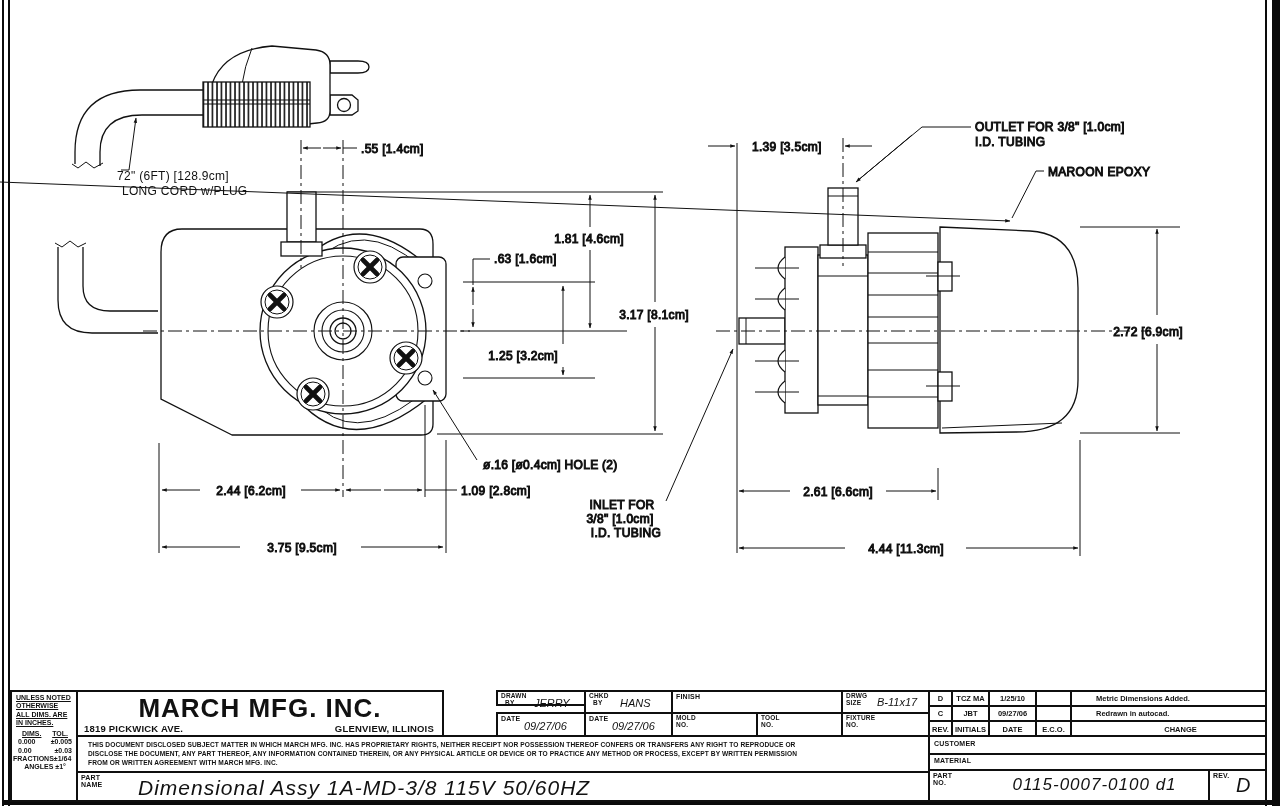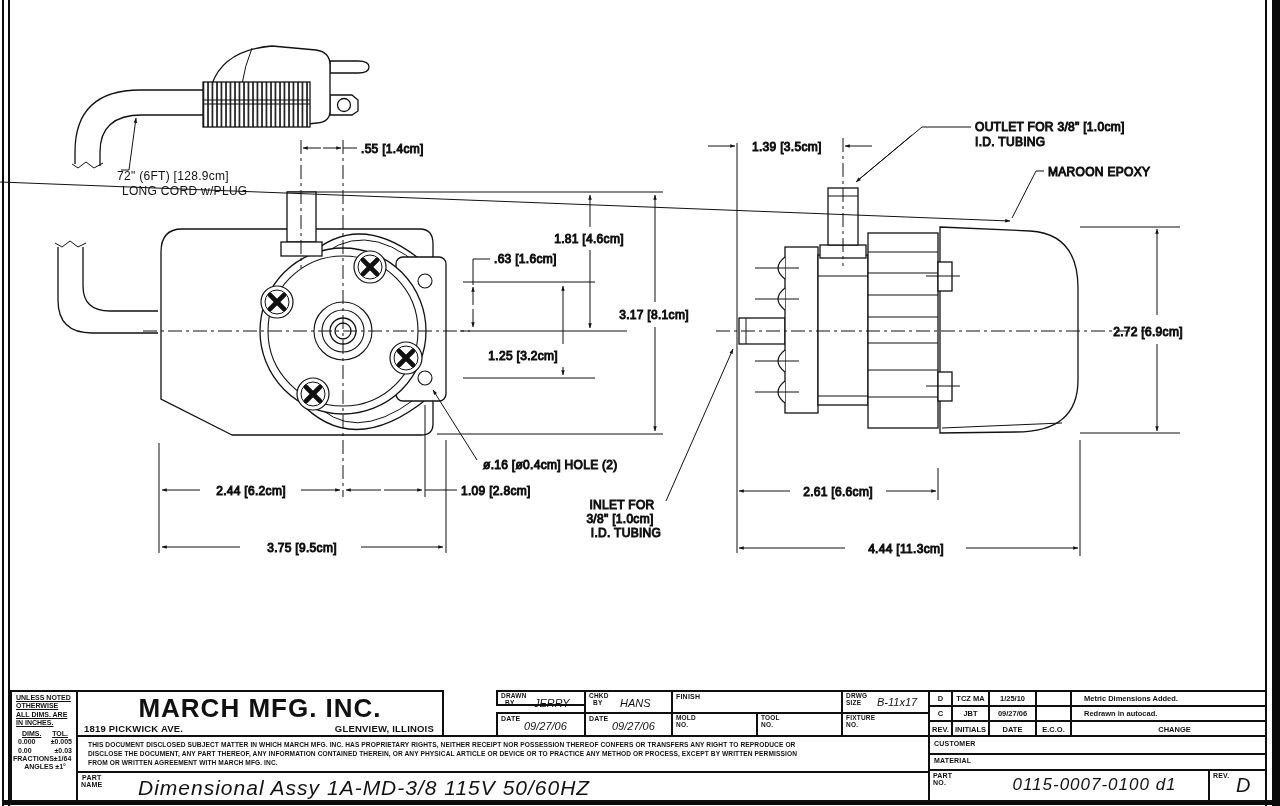--- a/index.html
+++ b/index.html
@@ -15,21 +15,21 @@
   .corner{position:absolute;top:1px;left:3px;}
   .tolbox{font-size:7px;font-weight:bold;line-height:1.18;padding:2px 2px 0 4px;}
   .tolbox .u{text-decoration:underline;}
   .tolrow{display:flex;justify-content:space-between;padding-right:2px;}
   .company-name{font-size:26px;font-weight:bold;letter-spacing:1px;text-align:center;margin-top:1px;white-space:nowrap;}
   .addr-row{position:absolute;bottom:1px;left:6px;right:8px;display:flex;justify-content:space-between;font-size:9.5px;font-weight:bold;letter-spacing:.2px;}
   .prop{font-size:6.6px;font-weight:bold;line-height:1.4;padding:3px 0 0 10px;white-space:nowrap;letter-spacing:.1px;}
   .pn-value{position:absolute;left:60px;top:3px;font-style:italic;font-size:21px;white-space:nowrap;letter-spacing:1px;}
   .revtbl-cell{border-right:2px solid #0f0f0f;box-sizing:border-box;height:100%;display:flex;align-items:center;justify-content:center;font-size:7.5px;font-weight:bold;overflow:hidden;}
   .revtbl-row{display:flex;height:15px;border-bottom:2px solid #0f0f0f;box-sizing:border-box;}
-  .chg{justify-content:flex-start;padding-left:12px;font-weight:bold;}
+  .chg{justify-content:flex-start;padding-left:24px;font-weight:bold;}
   .partno-val{position:absolute;left:55px;right:4px;top:4px;text-align:center;font-style:italic;font-size:17px;letter-spacing:1px;white-space:nowrap;}
   .rev-d{position:absolute;left:26px;top:3px;font-style:italic;font-size:20px;}
 </style>
 </head>
 <body>
 
 <div class="sheet">
 
   <div class="edge" style="left:2px;top:0;width:2px;height:806px;"></div>
   <div class="edge" style="left:8px;top:0;width:2px;height:806px;"></div>
@@ -318,21 +318,21 @@
   <div class="tb" style="left:841px;top:712px;width:89px;height:25px;">
     <div class="lab corner"><span>FIXTURE</span><br><span>NO.</span></div>
   </div>
 
   <div class="tb prop" style="left:76px;top:735px;width:854px;height:38px;">
     <div>THIS DOCUMENT DISCLOSED SUBJECT MATTER IN WHICH MARCH MFG. INC. HAS PROPRIETARY RIGHTS, NEITHER RECEIPT NOR POSSESSION THEREOF CONFERS OR TRANSFERS ANY RIGHT TO REPRODUCE OR</div>
     <div>DISCLOSE THE DOCUMENT, ANY PART THEREOF, ANY INFORMATION CONTAINED THEREIN, OR ANY PHYSICAL ARTICLE OR DEVICE OR TO PRACTICE ANY METHOD OR PROCESS, EXCEPT BY WRITTEN PERMISSION</div>
     <div>FROM OR WRITTEN AGREEMENT WITH MARCH MFG. INC.</div>
   </div>
 
-  <div class="tb" style="left:76px;top:771px;width:854px;height:31px;text-align:center;">
+  <div class="tb" style="left:76px;top:771px;width:854px;height:31px;">
     <div class="lab corner" style="font-size:7px;"><span>PART</span><br><span>NAME</span></div>
     <div class="pn-value">Dimensional Assy 1A-MD-3/8 115V 50/60HZ</div>
   </div>
 
   <div class="tb" style="left:928px;top:690px;width:339px;height:47px;padding:0;">
     <div class="revtbl-row">
       <div class="revtbl-cell" style="width:23px;">D</div>
       <div class="revtbl-cell" style="width:37px;">TCZ MA</div>
       <div class="revtbl-cell" style="width:47px;">1/25/10</div>
       <div class="revtbl-cell" style="width:35px;"></div>

